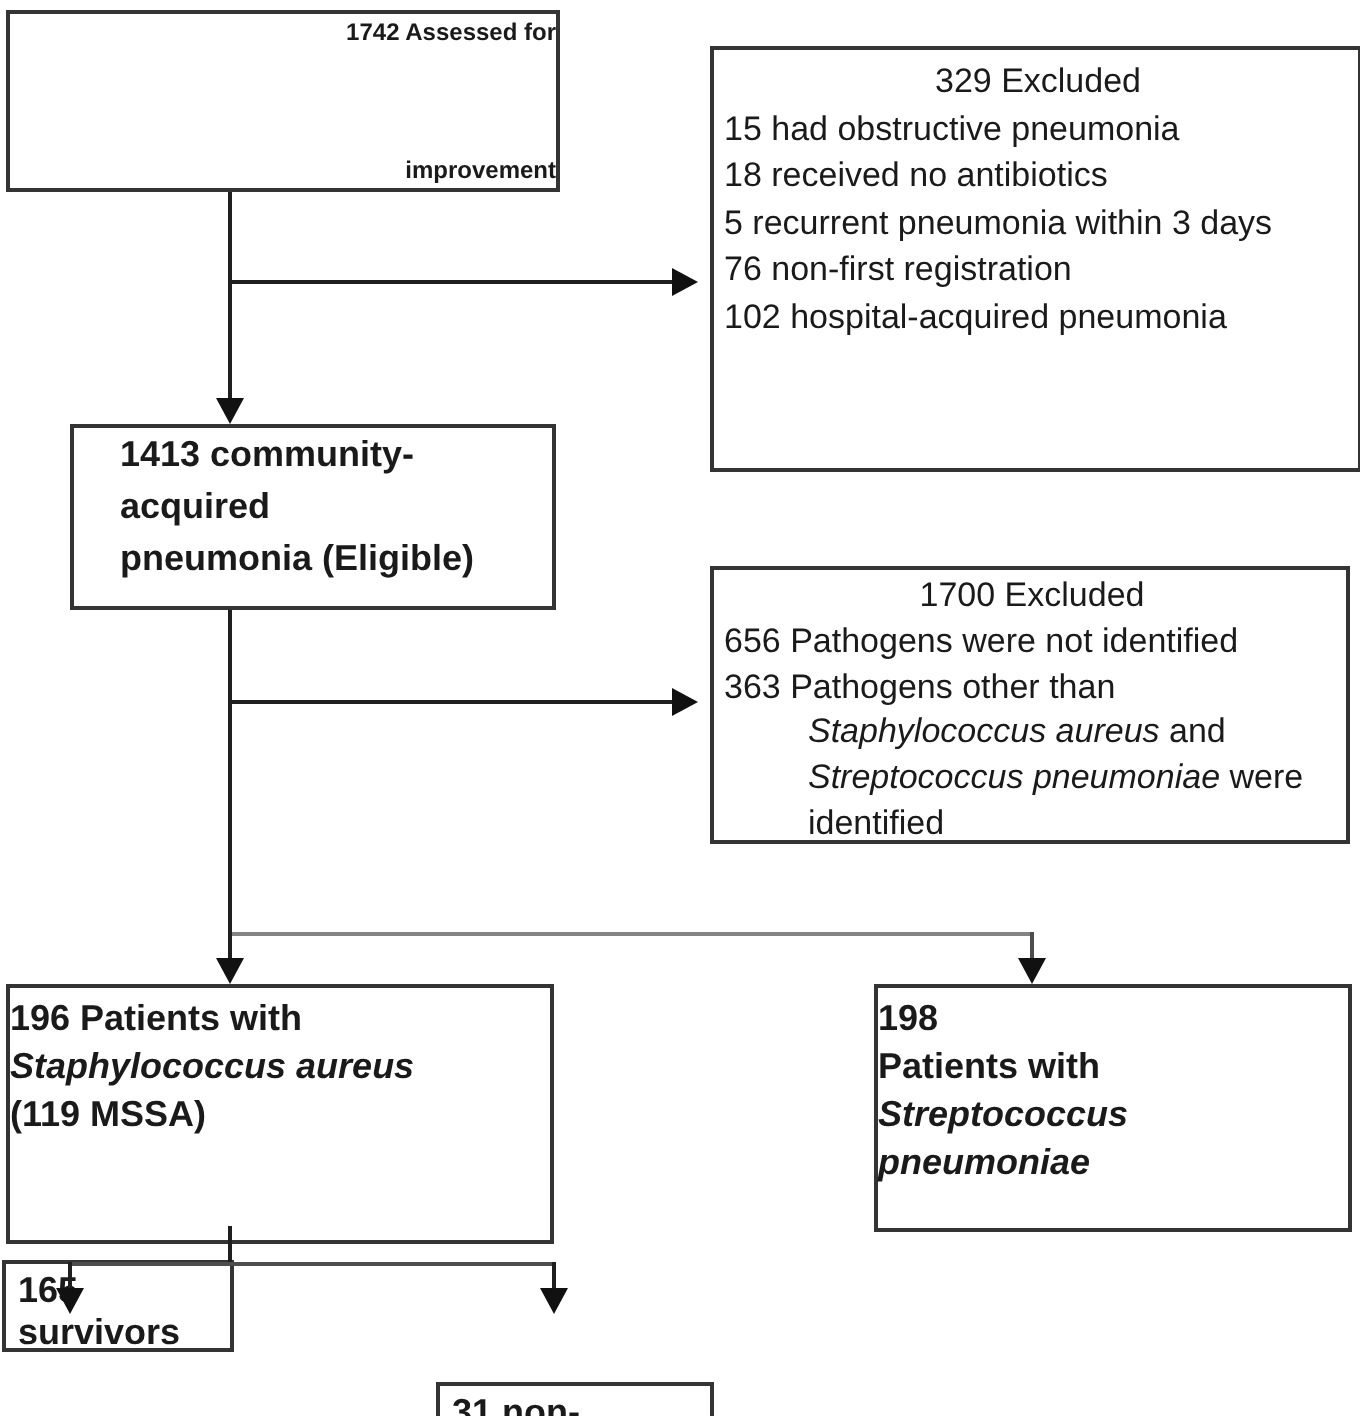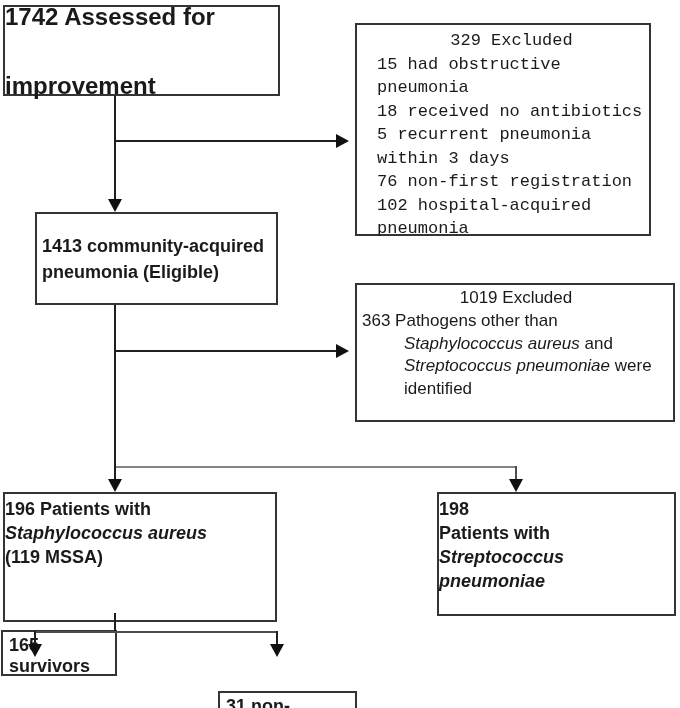--- a/index.html
+++ b/index.html
@@ -21,37 +21,36 @@
     box-sizing: border-box;
     border: 2px solid #343434;
     background: #ffffff;
   }
   .italic { font-style: italic; }
 
   
   #box-assessed {
     left: 3px; top: 5px; width: 277px; height: 91px;
     display: flex; flex-direction: column; justify-content: center;
-    text-align: left; font-weight: 700; font-size: 24px; line-height: 25px; gap: 44px;
+    text-align: right; font-weight: 700; font-size: 12px; line-height: 25px; gap: 44px;
   }
 
   
   #box-excluded1 {
-    left: 355px; top: 23px; width: 296px; height: 213px;
+    left: 355px; top: 23px; width: 326px; height: 213px;
     font-size: 17px; line-height: 23.5px;
-    padding: 4px 3px 0 20px;
-    font-family: Liberation Mono, monospace;
+    padding: 4px 3px 0 5px;
   }
   #box-excluded1 .title { text-align: center; }
 
   
   #box-eligible {
     left: 35px; top: 212px; width: 243px; height: 93px;
-    display: flex; flex-direction: column; justify-content: center;
-    text-align: left; padding-left: 5px;
+    display: flex; flex-direction: column; 
+    text-align: left; padding-left: 23px;
     font-weight: 700; font-size: 18px; line-height: 26px;
   }
 
   
   #box-excluded2 {
     left: 355px; top: 283px; width: 320px; height: 139px;
     font-size: 17px; line-height: 22.8px;
     padding: 2px 3px 0 5px;
   }
   #box-excluded2 .title { text-align: center; }
@@ -121,21 +120,22 @@
     <div>76 non-first registration</div>
     <div>102 hospital-acquired pneumonia</div>
   </div>
 
   <div class="box" id="box-eligible">
     <div>1413 community-acquired</div>
     <div>pneumonia (Eligible)</div>
   </div>
 
   <div class="box" id="box-excluded2">
-    <div class="title">1019 Excluded</div>
+    <div class="title">1700 Excluded</div>
+    <div>656 Pathogens were not identified</div>
     <div>363 Pathogens other than</div>
     <div class="indent"><span class="italic">Staphylococcus aureus</span><span> and</span></div>
     <div class="indent"><span class="italic">Streptococcus pneumoniae</span><span> were</span></div>
     <div class="indent">identified</div>
   </div>
 
   <div class="box" id="box-staph">
     <div>196 Patients with</div>
     <div class="italic">Staphylococcus aureus</div>
     <div>(119 MSSA)</div>

